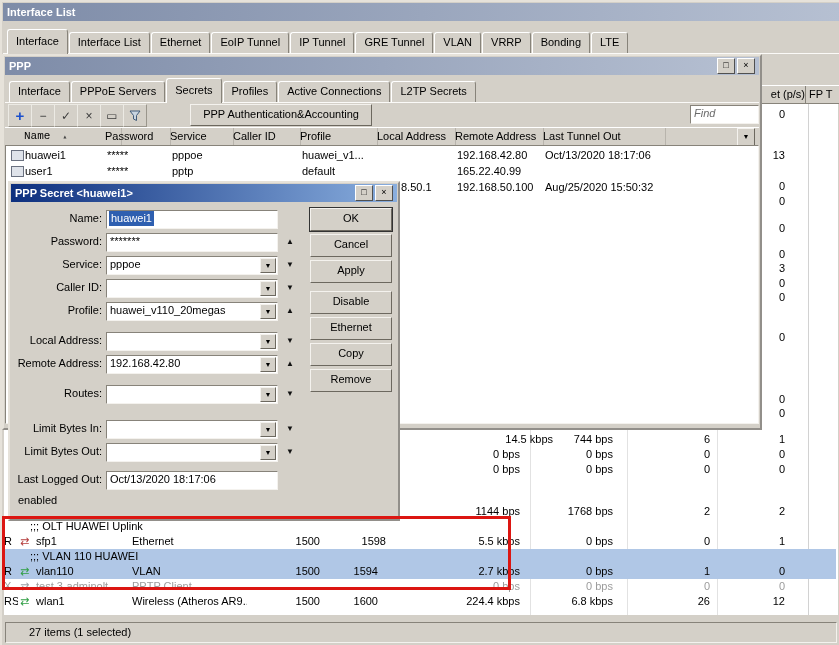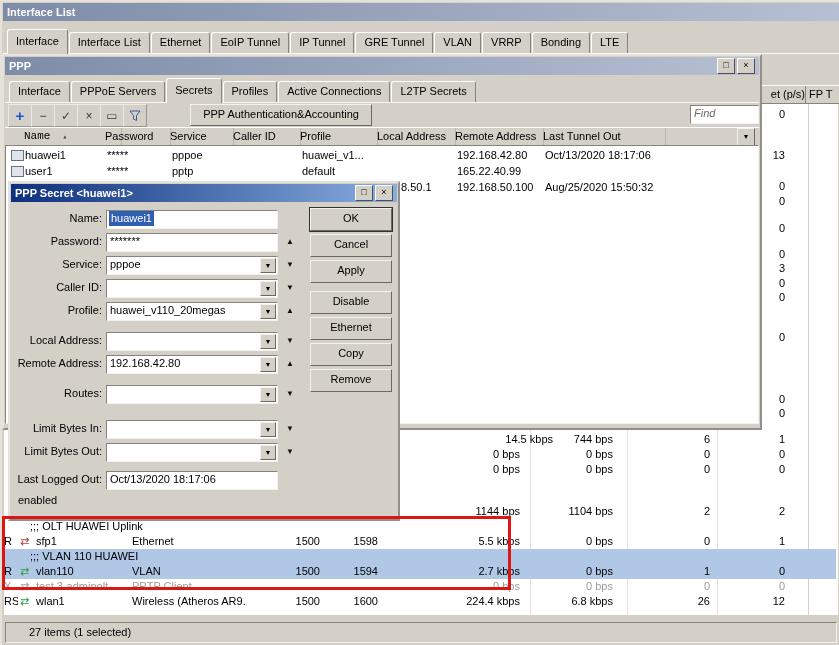--- a/index.html
+++ b/index.html
@@ -162,34 +162,34 @@
       <span class="tcell" style="left: 716px; width: 67px; text-align: right;">0</span>
     </div>
     <div class="trow" style="top: 462px;">
       <span class="tcell" style="left: 396px; width: 122px; text-align: right;">0 bps</span>
       <span class="tcell" style="left: 528px; width: 83px; text-align: right;">0 bps</span>
       <span class="tcell" style="left: 636px; width: 72px; text-align: right;">0</span>
       <span class="tcell" style="left: 716px; width: 67px; text-align: right;">0</span>
     </div>
     <div class="trow" style="top: 504px;">
       <span class="tcell" style="left: 396px; width: 122px; text-align: right;">1144 bps</span>
-      <span class="tcell" style="left: 528px; width: 83px; text-align: right;">1104 bps</span>
+      <span class="tcell" style="left: 528px; width: 83px; text-align: right;">1768 bps</span>
       <span class="tcell" style="left: 636px; width: 72px; text-align: right;">2</span>
       <span class="tcell" style="left: 716px; width: 67px; text-align: right;">2</span>
     </div>
     <div class="trow" style="top: 519px; padding-left: 28px;">
       <span class="commenttext">;;; OLT HUAWEI Uplink</span>
     </div>
     <div class="trow" style="top: 534px;">
       <span class="tcell" style="left: 2px; width: 14px;">R</span>
       <span class="iicon" style="color: rgb(180, 60, 60);">⇄</span>
       <span class="tcell" style="left: 34px; width: 95px;">sfp1</span>
       <span class="tcell" style="left: 130px; width: 115px;">Ethernet</span>
       <span class="tcell" style="left: 248px; width: 70px; text-align: right;">1500</span>
-      <span class="tcell" style="left: 318px; width: 58px; text-align: right;">1598</span>
+      <span class="tcell" style="left: 318px; width: 58px; text-align: right; padding-left: 8px;">1598</span>
       <span class="tcell" style="left: 396px; width: 122px; text-align: right;">5.5 kbps</span>
       <span class="tcell" style="left: 528px; width: 83px; text-align: right;">0 bps</span>
       <span class="tcell" style="left: 636px; width: 72px; text-align: right;">0</span>
       <span class="tcell" style="left: 716px; width: 67px; text-align: right;">1</span>
     </div>
     <div class="trow selected" style="top: 549px;">
       <span class="commenttext">;;; VLAN 110 HUAWEI</span>
     </div>
     <div class="trow selected" style="top: 564px;">
       <span class="tcell" style="left: 2px; width: 14px;">R</span>

